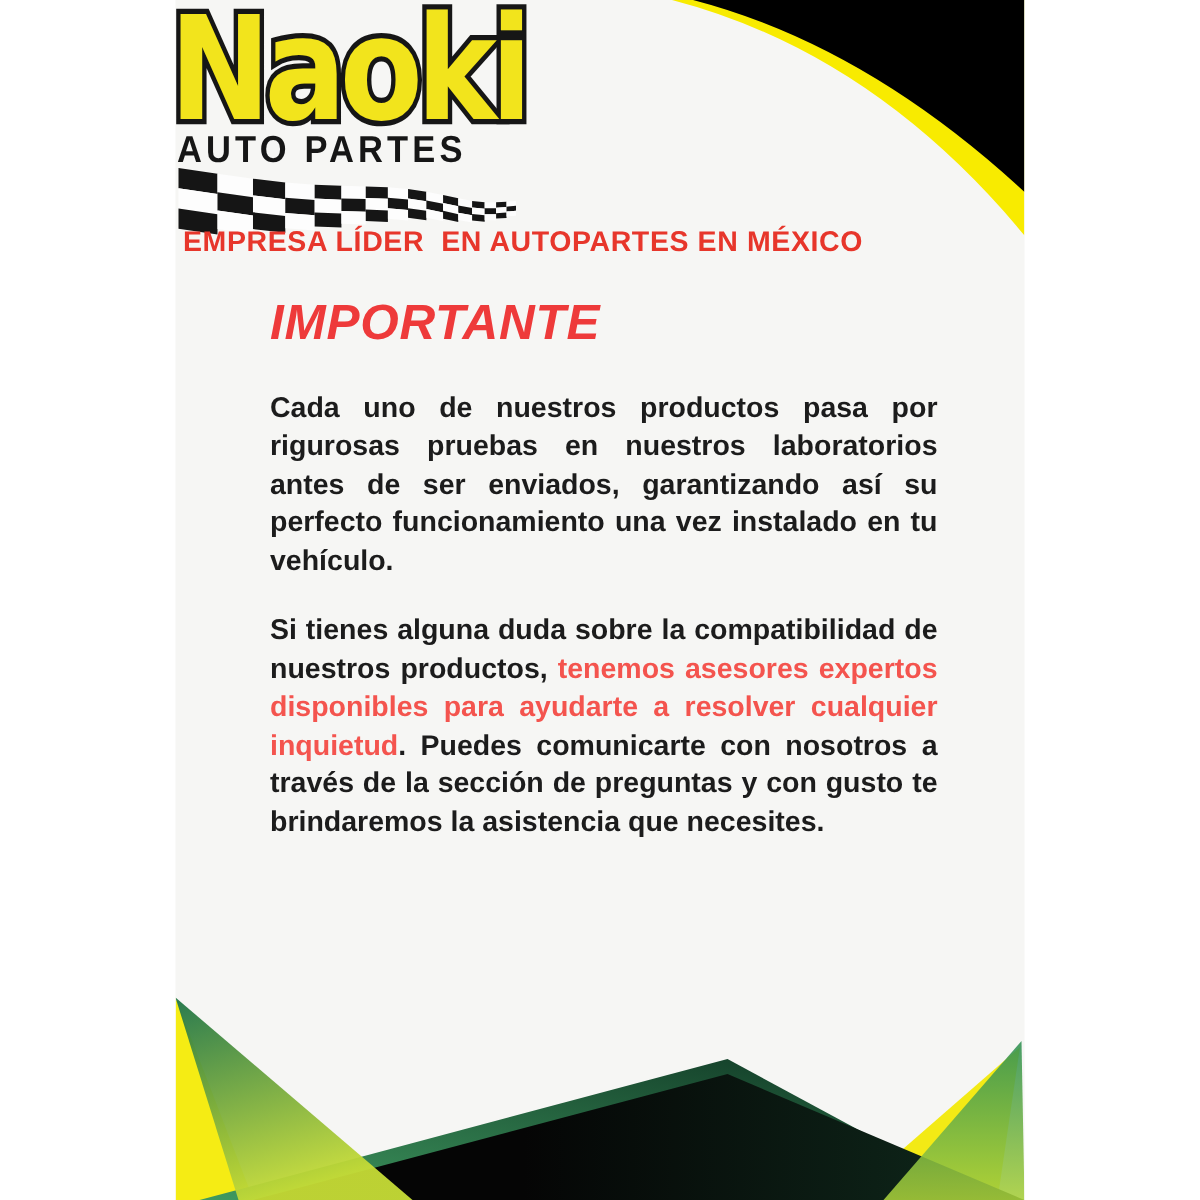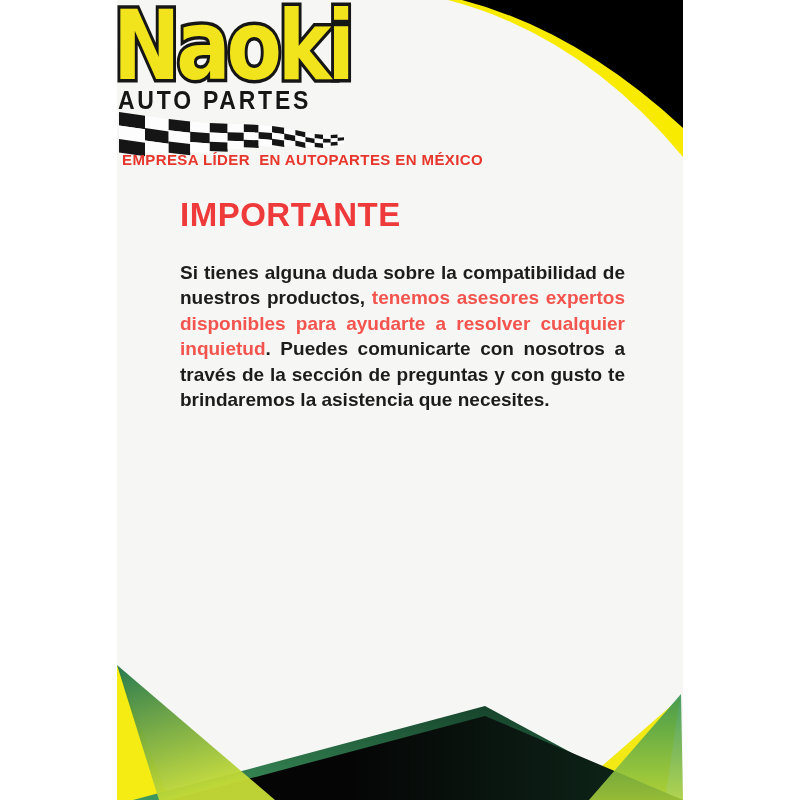--- a/index.html
+++ b/index.html
@@ -28,29 +28,29 @@
   }
   .logo-sub {
     position:absolute; left:1px; top:86px;
     font-size:25px; font-weight:700; letter-spacing:3px;
     color:#161616; white-space:nowrap;
     transform:scaleX(0.92); transform-origin:left top;
   }
   .flag-wrap { position:absolute; left:0px; top:106px; width:260px; height:60px; }
   .tagline {
     position:absolute; left:5px; top:151px;
-    font-size:15px; font-weight:700; letter-spacing:0.4px;
+    font-size:19px; font-weight:700; letter-spacing:0.4px;
     color:#e7362b; white-space:pre;
   }
   .content {
     position:absolute; left:63px; top:196px; width:445px;
   }
   .content h2 {
     font-size:33px; font-weight:700; letter-spacing:0.5px;
-    color:#ee3a3a; margin:0 0 26px 0;
+    color:#ee3a3a; margin:0 0 26px 0;font-style:italic;
   }
   .content p {
     font-size:19px; line-height:1.34; font-weight:700;
     color:#1c1c1c; text-align:justify; margin:0 0 21px 0;
   }
   .content .hl { color:#f4544e; }
 </style>
 </head>
 <body>
 
@@ -115,20 +115,21 @@
           <polygon points="220.68652707033675,28.468235482255725 227.00473963400646,27.962960973849103 227.00473963400646,31.24843150695735 220.68652707033675,31.75370601536397" fill="#fdfdfd"></polygon>
           <polygon points="220.68652707033675,31.75370601536397 227.00473963400646,31.24843150695735 227.00473963400646,34.53390204006559 220.68652707033675,35.03917654847221" fill="#151515"></polygon>
           <polygon points="220.68652707033675,35.03917654847221 227.00473963400646,34.53390204006559 227.00473963400646,37.81937257317384 220.68652707033675,38.32464708158046" fill="#fdfdfd"></polygon>
         </svg>
     </div>
 
     <div class="tagline">EMPRESA LÍDER  EN AUTOPARTES EN MÉXICO</div>
 
     <div class="content">
       <h2>IMPORTANTE</h2>
+      <p>Cada uno de nuestros productos pasa por rigurosas pruebas en nuestros laboratorios antes de ser enviados, garantizando así su perfecto funcionamiento una vez instalado en tu vehículo.</p>
       <p><span>Si tienes alguna duda sobre la compatibilidad de nuestros productos, </span><span class="hl">tenemos asesores expertos disponibles para ayudarte a resolver cualquier inquietud</span><span>. Puedes comunicarte con nosotros a través de la sección de preguntas y con gusto te brindaremos la asistencia que necesites.</span></p>
     </div>
 
     <svg class="bottom-dec" viewBox="0 0 566 150" aria-hidden="true">
       <defs>
         <linearGradient id="gLeft" x1="0" y1="0" x2="0.35" y2="1">
           <stop offset="0" stop-color="#1e7347"></stop>
           <stop offset="1" stop-color="#c6dc36"></stop>
         </linearGradient>
         <linearGradient id="gBack" x1="0" y1="1" x2="1" y2="0">

